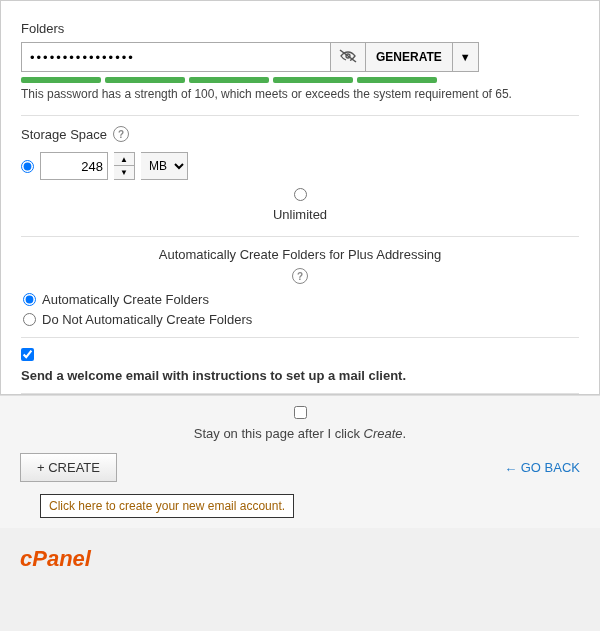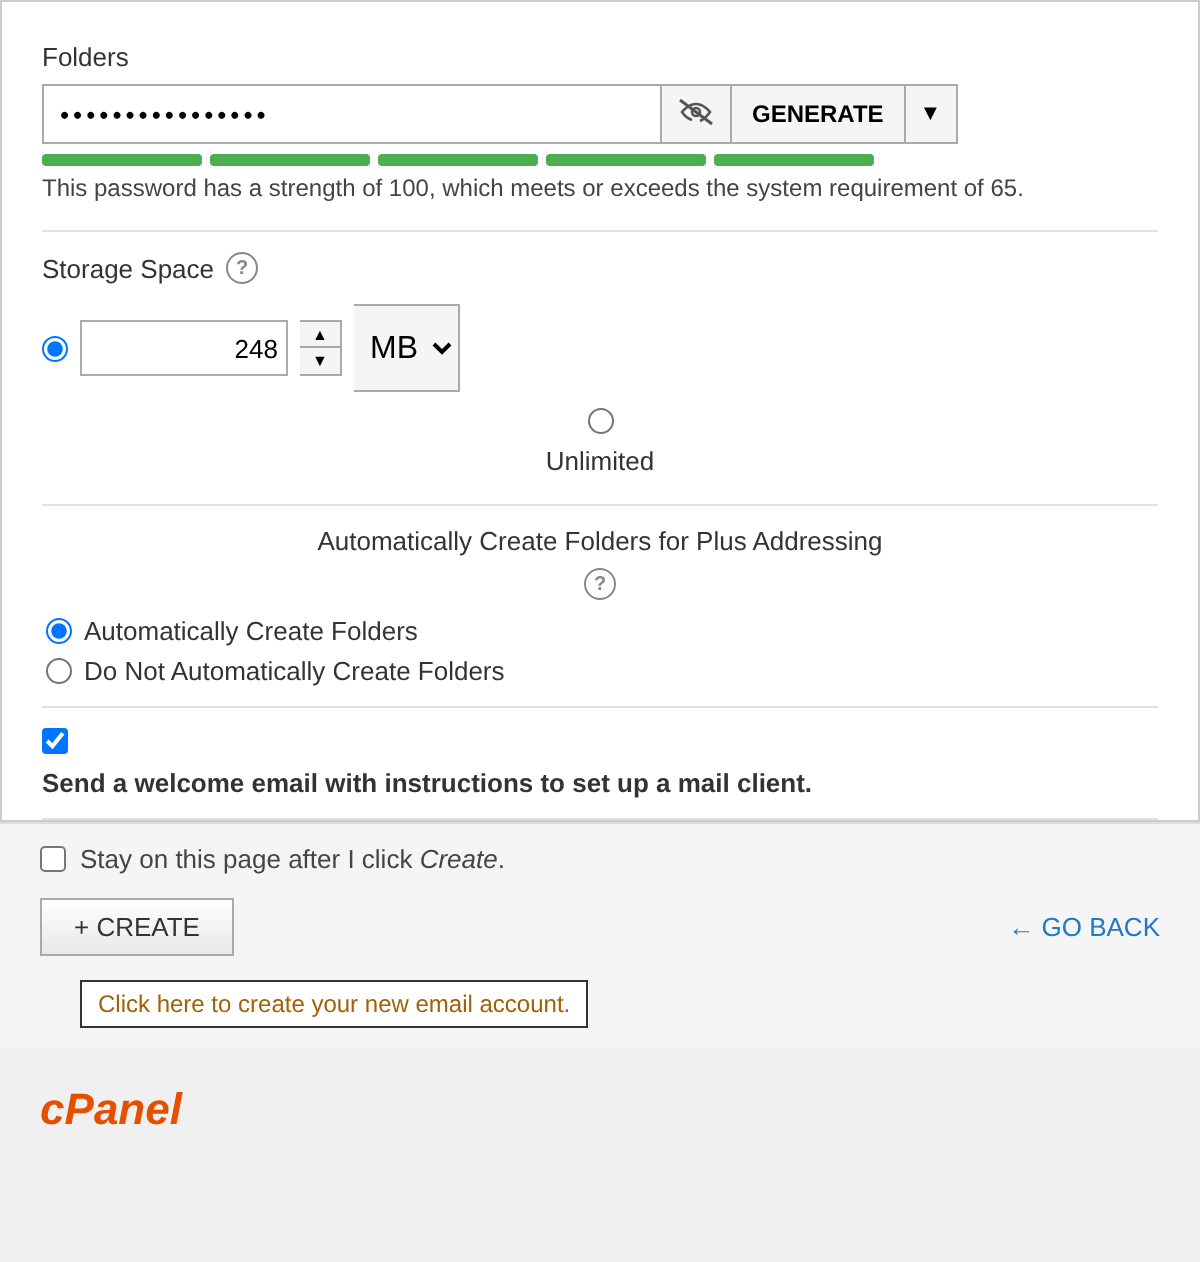--- a/index.html
+++ b/index.html
@@ -105,21 +105,21 @@
       cursor: pointer;
     }
     .radio-input-row {
       display: flex;
       align-items: center;
       gap: 6px;
       margin-bottom: 8px;
     }
     .storage-number-input {
       border: 1px solid #aaa;
-      width: 104px;
+      width: 68px;
       height: 28px;
       padding: 2px 4px;
       font-size: 13px;
       text-align: right;
     }
     .spin-btn-group {
       display: flex;
       flex-direction: column;
       border: 1px solid #aaa;
       border-left: none;
@@ -137,23 +137,23 @@
       align-items: center;
       justify-content: center;
     }
     .spin-btn:last-child {
       border-bottom: none;
     }
     .unit-select {
       border: 1px solid #aaa;
       border-left: none;
       background: #f5f5f5;
-      height: 44px;
+      height: 28px;
       padding: 0 4px;
-      font-size: 16px;
+      font-size: 12px;
       cursor: pointer;
     }
     .unlimited-radio-row {
       display: flex;
       align-items: center;
       gap: 6px;
       margin-bottom: 14px;
       flex-direction: column;
     }
     .auto-folder-section {
@@ -190,20 +190,21 @@
     .footer-section {
       background: #f5f5f5;
       border-top: 1px solid #ddd;
       padding: 10px 20px;
     }
     .stay-on-page-row {
       display: flex;
       align-items: center;
       gap: 7px;
       margin-bottom: 12px;
+      flex-direction: column;
     }
     .stay-on-page-text {
       font-size: 13px;
       color: #444;
     }
     .stay-on-page-text em {
       font-style: italic;
     }
     .action-row {
       display: flex;

